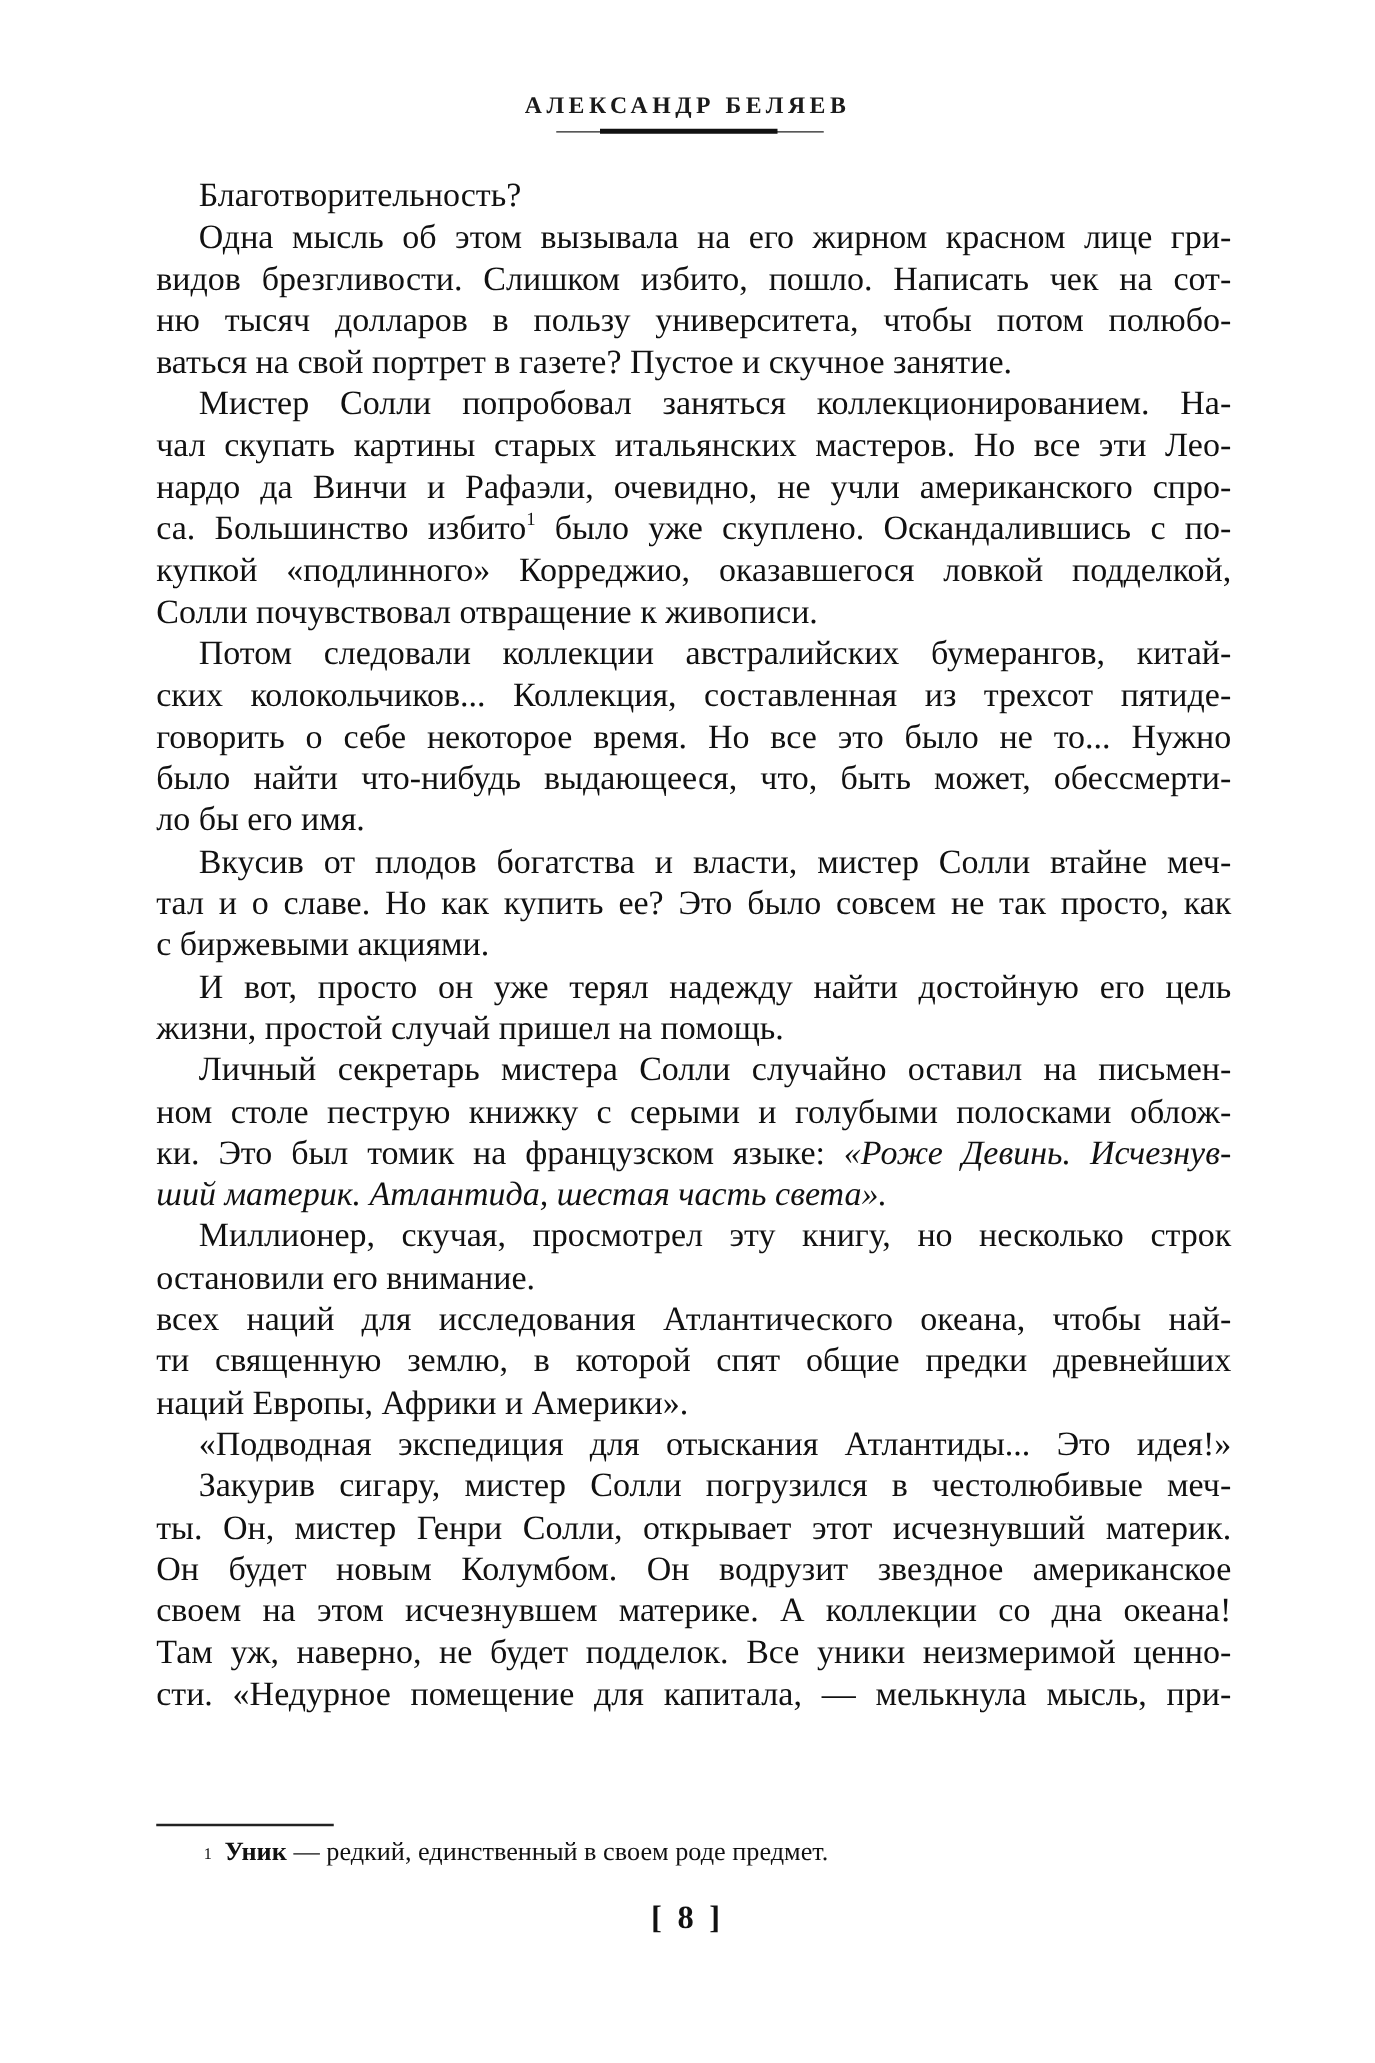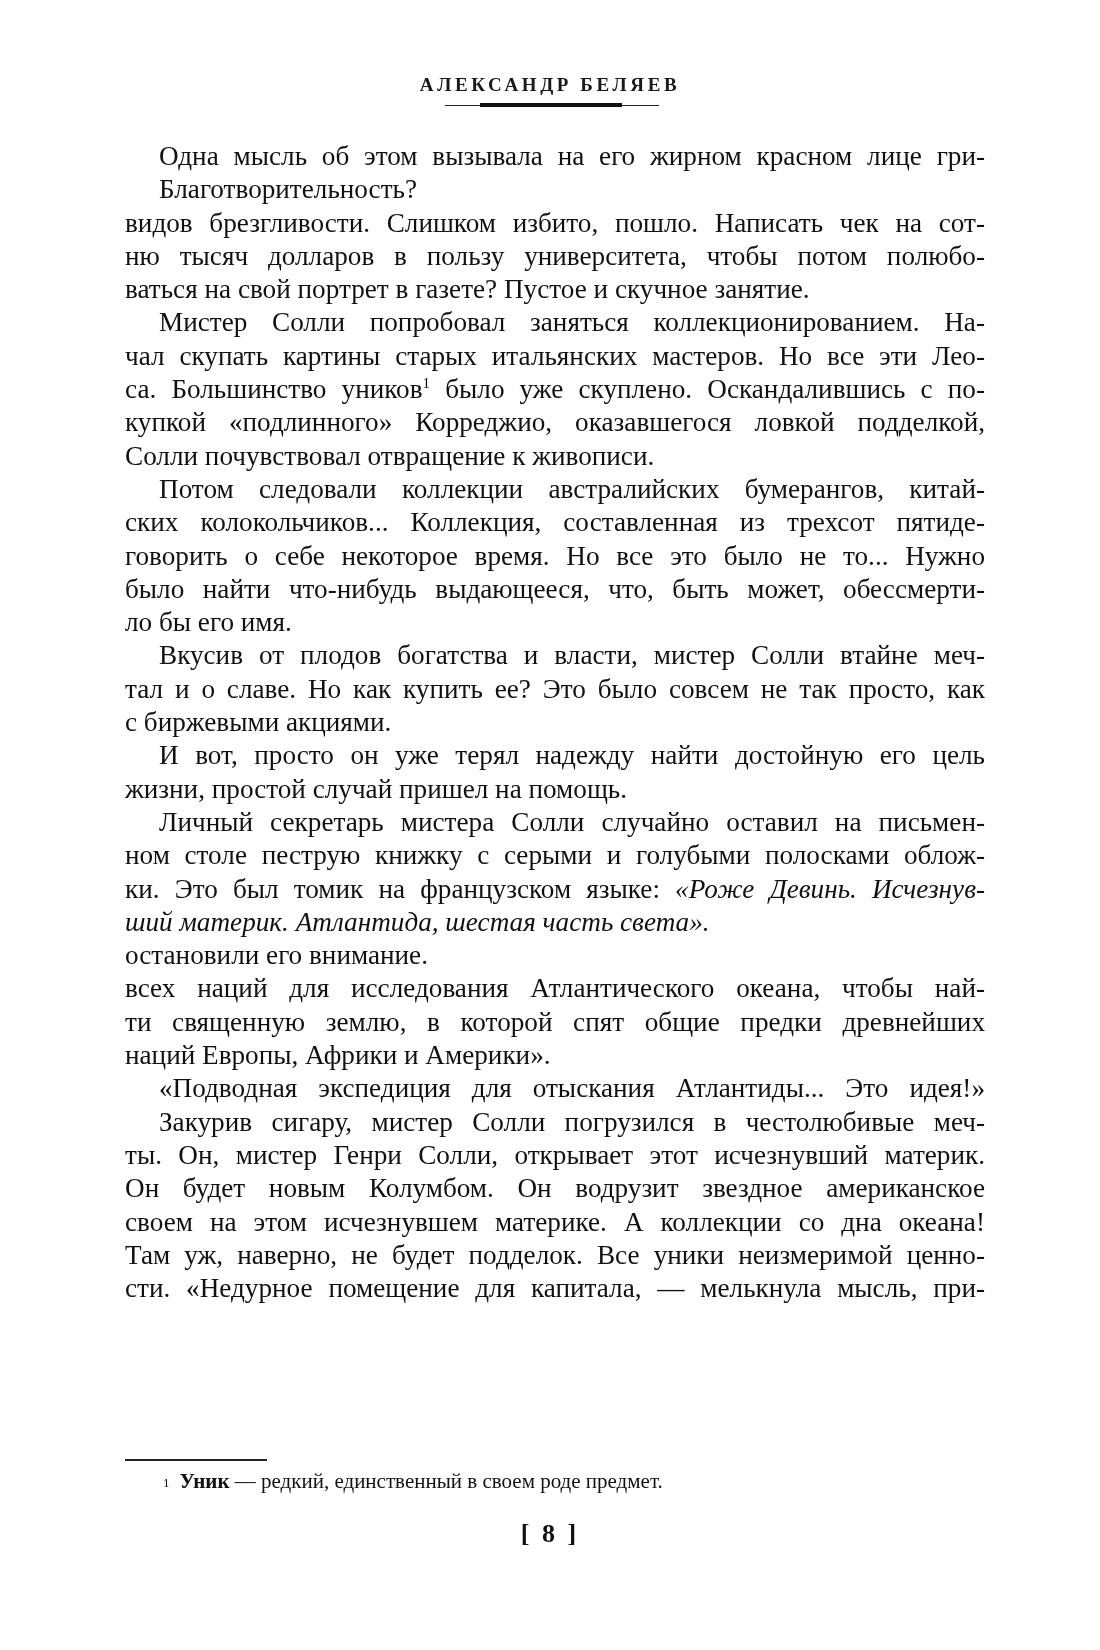--- a/index.html
+++ b/index.html
@@ -24,44 +24,46 @@
 </head>
 <body>
 
 <div class="header">
   <span class="header-title">АЛЕКСАНДР БЕЛЯЕВ</span>
 </div>
 <div class="header-rule"></div>
 <div class="header-rule-thick"></div>
 
 <div class="body-text" id="body-text">
+    <span class="line indent last"><span>Благотворительность?</span></span>
     <span class="line indent"><span>Одна мысль об этом вызывала на его жирном красном лице гри-</span></span>
-    <span class="line indent last"><span>Благотворительность?</span></span>
     <span class="line"><span>видов брезгливости. Слишком избито, пошло. Написать чек на сот-</span></span>
     <span class="line"><span>ню тысяч долларов в пользу университета, чтобы потом полюбо-</span></span>
     <span class="line last"><span>ваться на свой портрет в газете? Пустое и скучное занятие.</span></span>
     <span class="line indent"><span>Мистер Солли попробовал заняться коллекционированием. На-</span></span>
     <span class="line"><span>чал скупать картины старых итальянских мастеров. Но все эти Лео-</span></span>
-    <span class="line"><span>са. Большинство уников</span><span class="sup">1</span><span> было уже скуплено. Оскандалившись с по-</span></span>
+    <span class="line"><span>нардо да Винчи и Рафаэли, очевидно, не учли американского спро-</span></span>
+    <span class="line"><span>са. Большинство избито</span><span class="sup">1</span><span> было уже скуплено. Оскандалившись с по-</span></span>
     <span class="line"><span>купкой «подлинного» Корреджио, оказавшегося ловкой подделкой,</span></span>
     <span class="line last"><span>Солли почувствовал отвращение к живописи.</span></span>
     <span class="line indent"><span>Потом следовали коллекции австралийских бумерангов, китай-</span></span>
     <span class="line"><span>ских колокольчиков... Коллекция, составленная из трехсот пятиде-</span></span>
     <span class="line"><span>говорить о себе некоторое время. Но все это было не то... Нужно</span></span>
     <span class="line"><span>было найти что-нибудь выдающееся, что, быть может, обессмерти-</span></span>
     <span class="line last"><span>ло бы его имя.</span></span>
     <span class="line indent"><span>Вкусив от плодов богатства и власти, мистер Солли втайне меч-</span></span>
     <span class="line"><span>тал и о славе. Но как купить ее? Это было совсем не так просто, как</span></span>
     <span class="line last"><span>с биржевыми акциями.</span></span>
     <span class="line indent"><span>И вот, просто он уже терял надежду найти достойную его цель</span></span>
     <span class="line last"><span>жизни, простой случай пришел на помощь.</span></span>
     <span class="line indent"><span>Личный секретарь мистера Солли случайно оставил на письмен-</span></span>
     <span class="line"><span>ном столе пеструю книжку с серыми и голубыми полосками облож-</span></span>
     <span class="line"><span>ки. Это был томик на французском языке: </span><span class="it">«Роже Девинь. Исчезнув-</span></span>
     <span class="line last"><span class="it">ший материк. Атлантида, шестая часть света».</span></span>
+    <span class="line indent"><span>Миллионер, скучая, просмотрел эту книгу, но несколько строк</span></span>
     <span class="line last"><span>остановили его внимание.</span></span>
     <span class="line"><span>всех наций для исследования Атлантического океана, чтобы най-</span></span>
     <span class="line"><span>ти священную землю, в которой спят общие предки древнейших</span></span>
     <span class="line last"><span>наций Европы, Африки и Америки».</span></span>
     <span class="line indent"><span>«Подводная экспедиция для отыскания Атлантиды... Это идея!»</span></span>
     <span class="line indent"><span>Закурив сигару, мистер Солли погрузился в честолюбивые меч-</span></span>
     <span class="line"><span>ты. Он, мистер Генри Солли, открывает этот исчезнувший материк.</span></span>
     <span class="line"><span>Он будет новым Колумбом. Он водрузит звездное американское</span></span>
     <span class="line"><span>своем на этом исчезнувшем материке. А коллекции со дна океана!</span></span>
     <span class="line"><span>Там уж, наверно, не будет подделок. Все уники неизмеримой ценно-</span></span>

